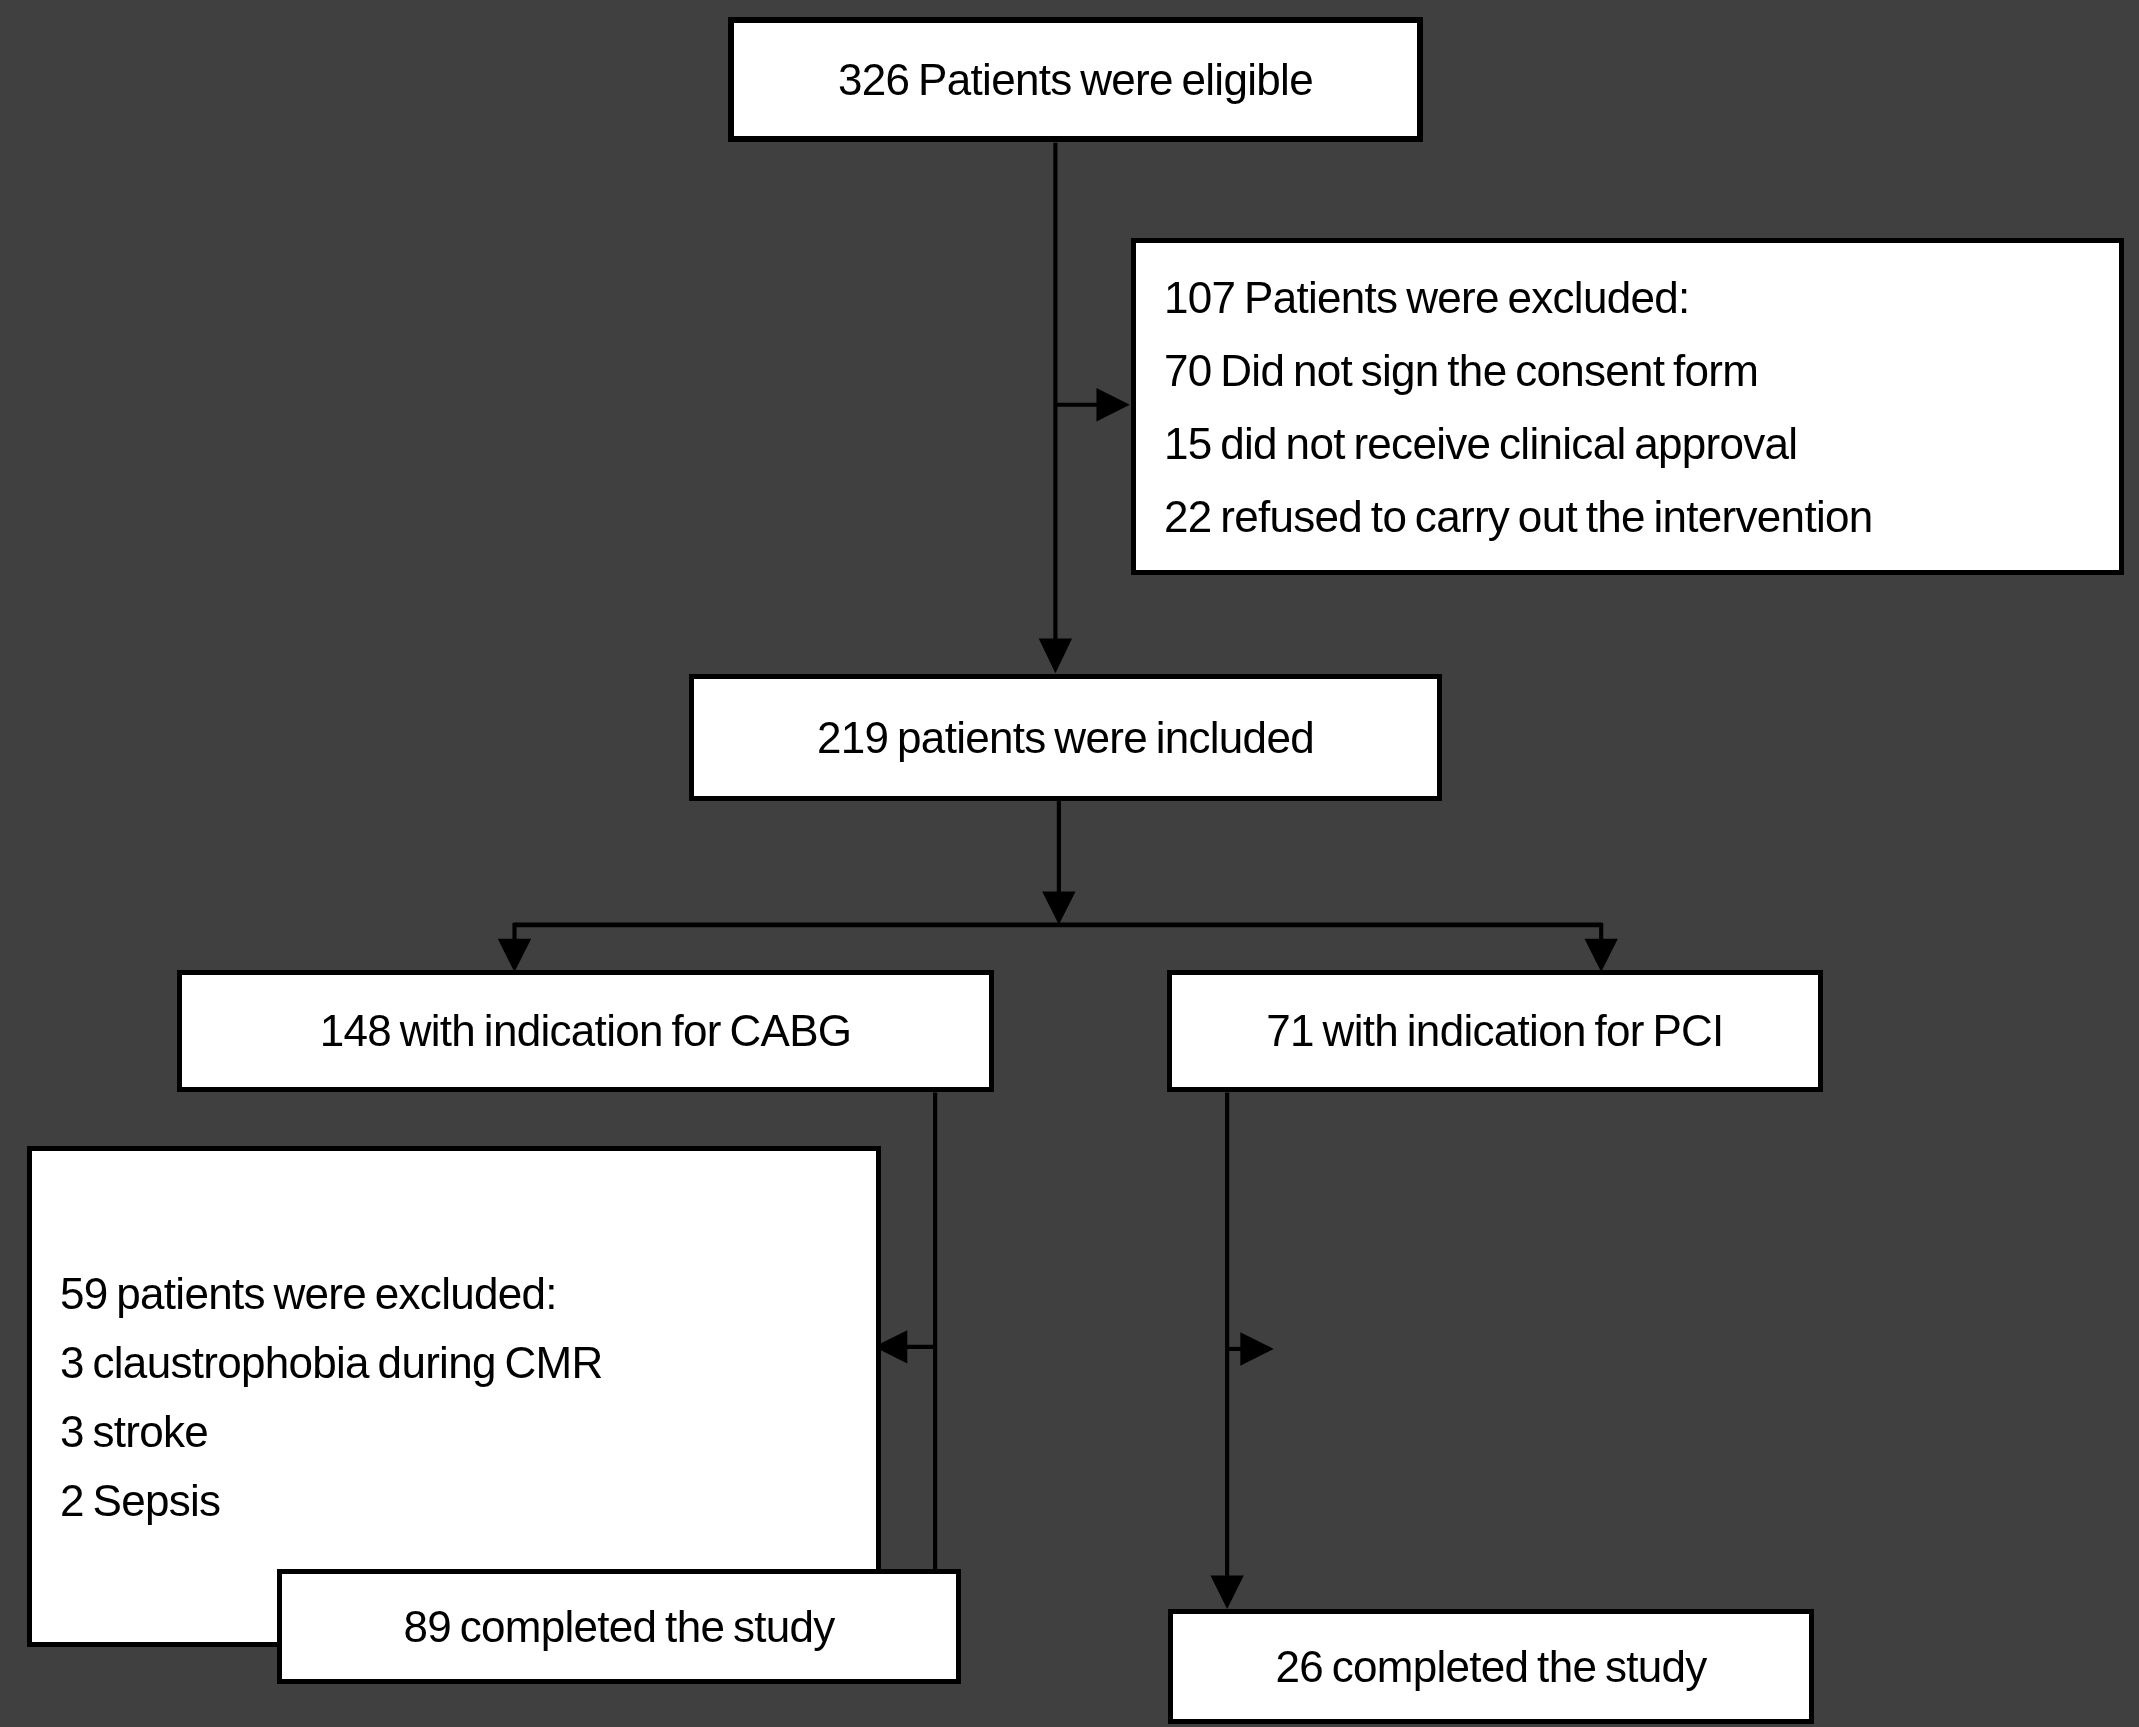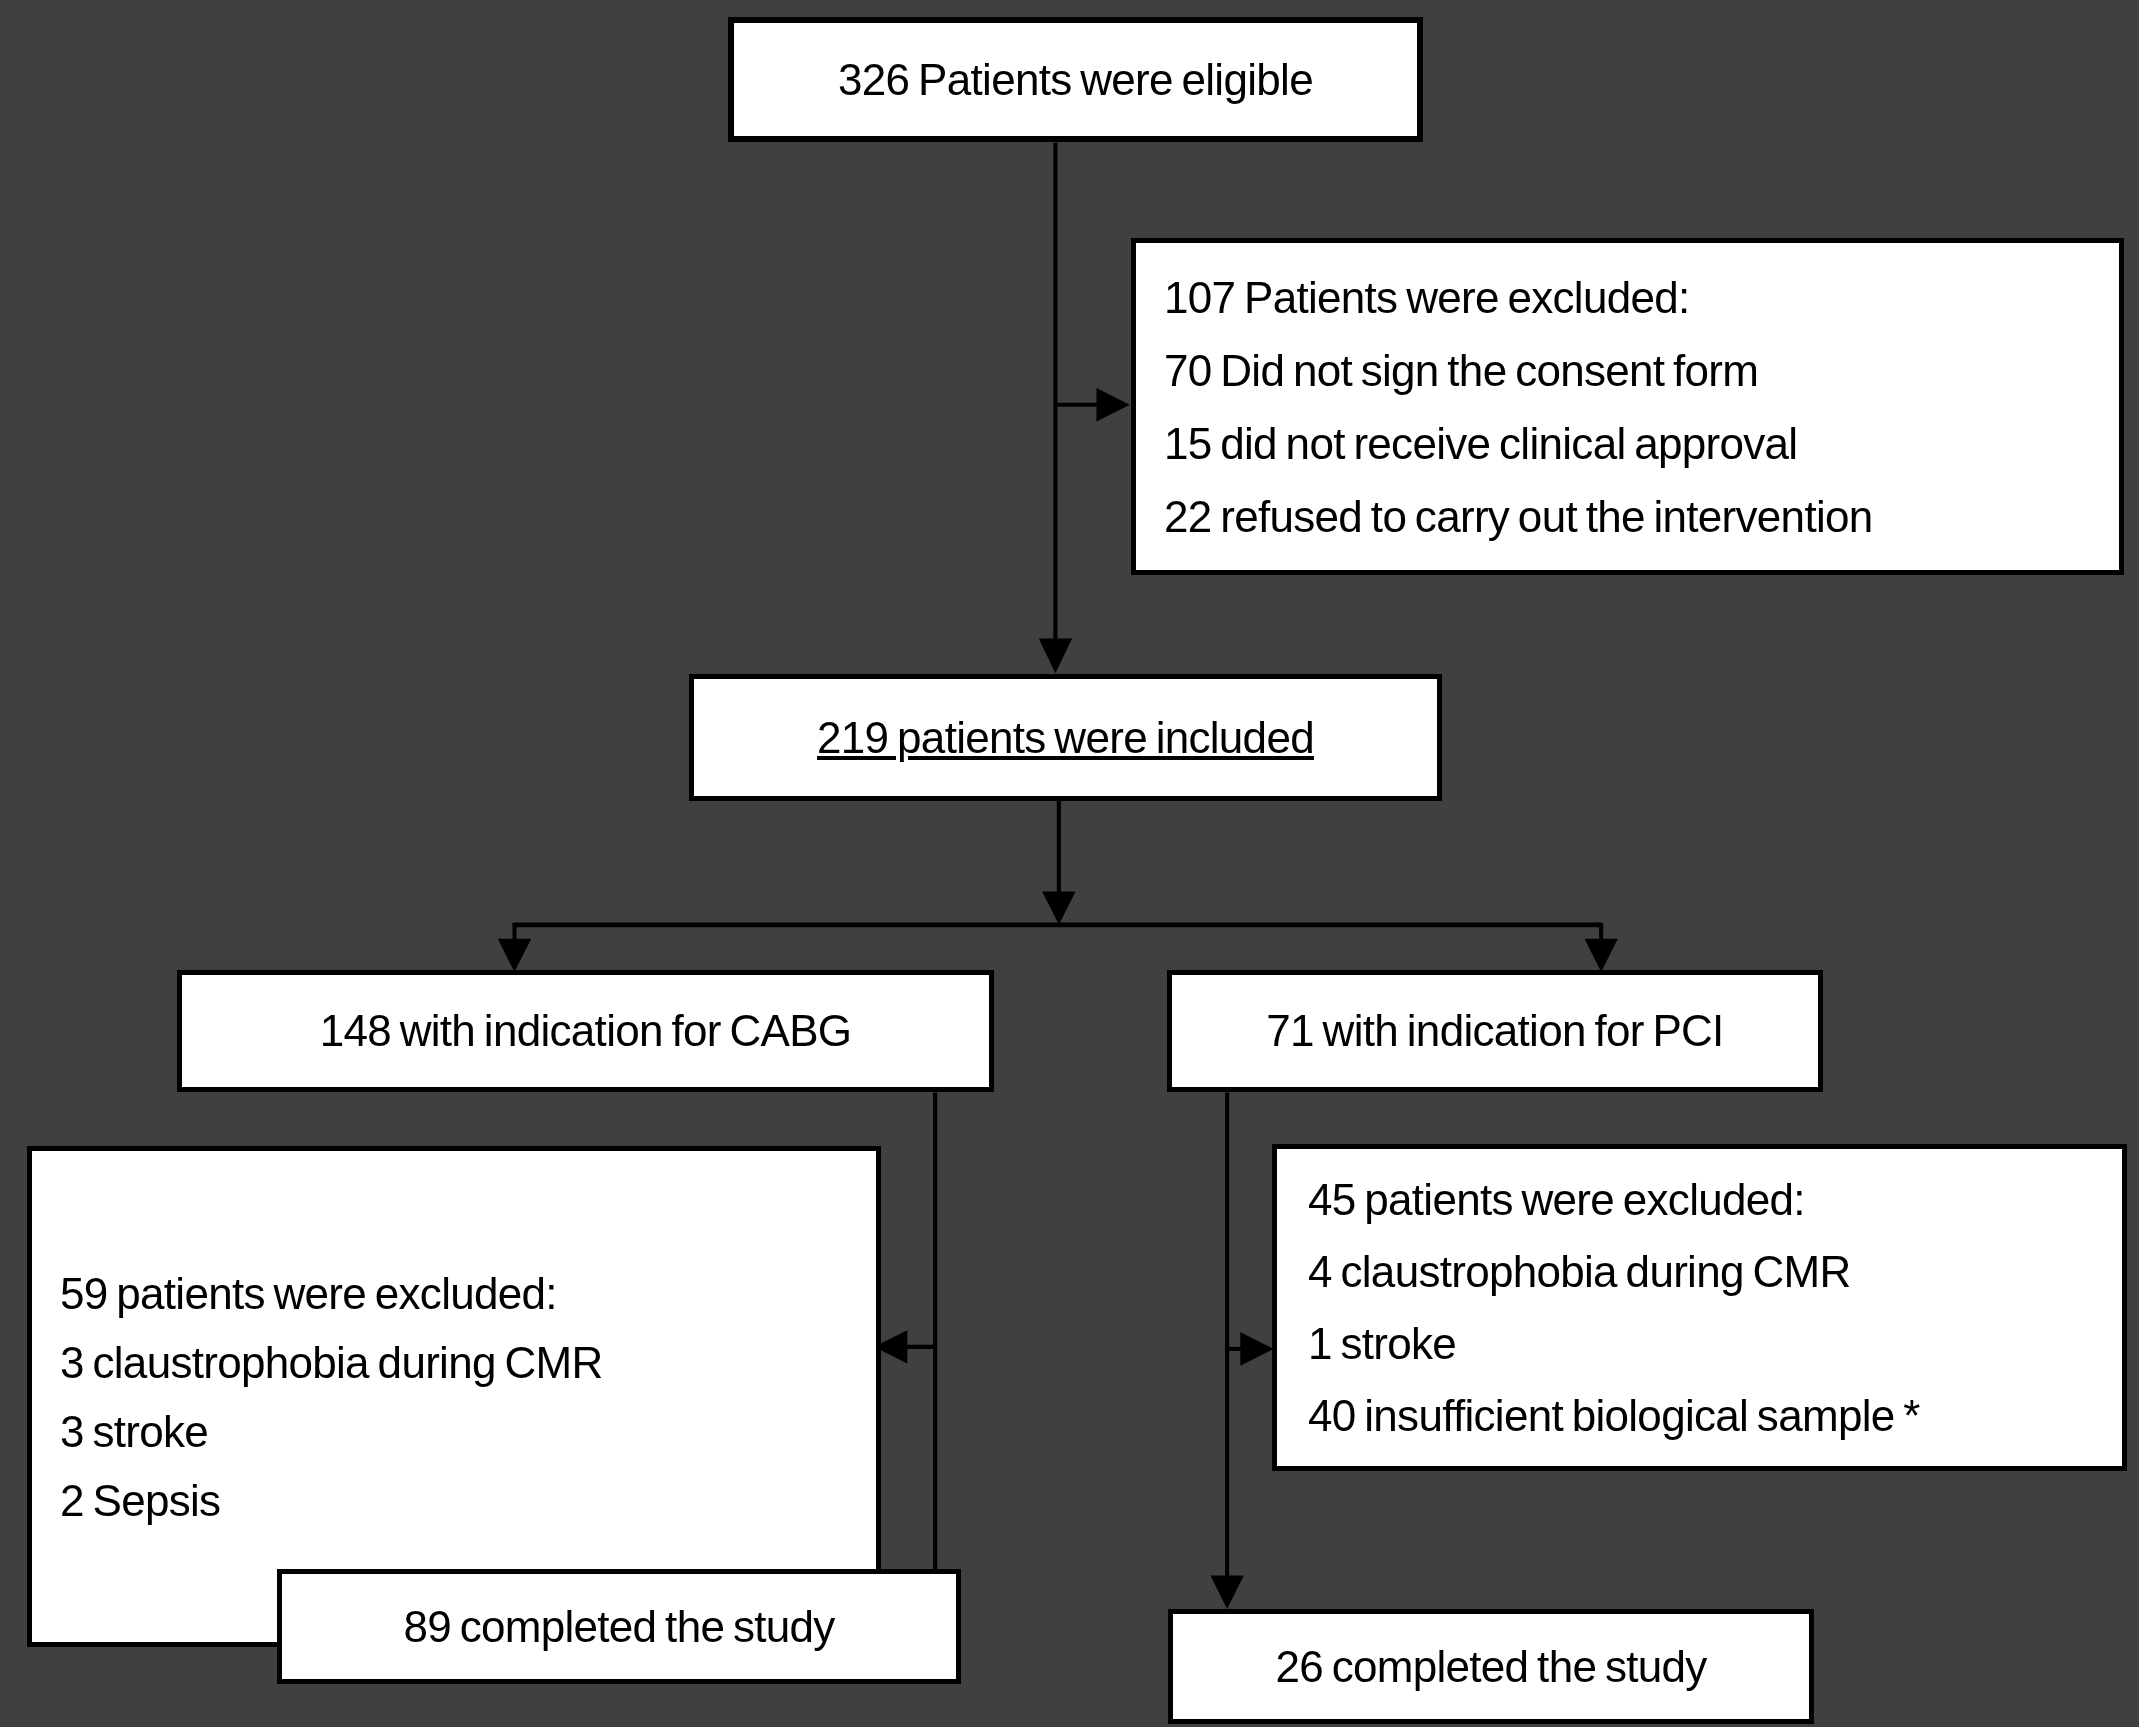--- a/index.html
+++ b/index.html
@@ -128,45 +128,39 @@
     <span>326 Patients were eligible</span>
   </div>
 
   <div class="node multi" id="node-initial-excluded" style="left:1131px; top:238px; width:993px; height:337px;">
     <span class="line">107 Patients were excluded:</span>
     <span class="line">70 Did not sign the consent form</span>
     <span class="line">15 did not receive clinical approval</span>
     <span class="line">22 refused to carry out the intervention</span>
   </div>
 
-  <div class="node single" id="node-included" style="left:689px; top:674px; width:753px; height:127px;text-decoration:underline;">
+  <div class="node single" id="node-included" style="left:689px; top:674px; width:753px; height:127px;">
     <span>219 patients were included</span>
   </div>
 
   <div class="node single" id="node-cabg" style="left:177px; top:970px; width:817px; height:122px;">
     <span>148 with indication for CABG</span>
   </div>
 
   <div class="node single" id="node-pci" style="left:1167px; top:970px; width:656px; height:122px;">
     <span>71 with indication for PCI</span>
   </div>
 
   <div class="node multi" id="node-cabg-excluded" style="left:27px; top:1146px; width:854px; height:501px;">
     <span class="line">59 patients were excluded:</span>
     <span class="line">3 claustrophobia during CMR</span>
     <span class="line">3 stroke</span>
     <span class="line">2 Sepsis</span>
   </div>
 
-  <div class="node multi" id="node-pci-excluded" style="left:1272px; top:1144px; width:855px; height:327px;">
-    <span class="line">45 patients were excluded:</span>
-    <span class="line">4 claustrophobia during CMR</span>
-    <span class="line">1 stroke</span>
-    <span class="line">40 insufficient biological sample *</span>
-  </div>
 
   <div class="node single" id="node-cabg-completed" style="left:277px; top:1569px; width:684px; height:115px;">
     <span>89 completed the study</span>
   </div>
 
   <div class="node single" id="node-pci-completed" style="left:1168px; top:1609px; width:646px; height:115px;">
     <span>26 completed the study</span>
   </div>
 
 </div>

